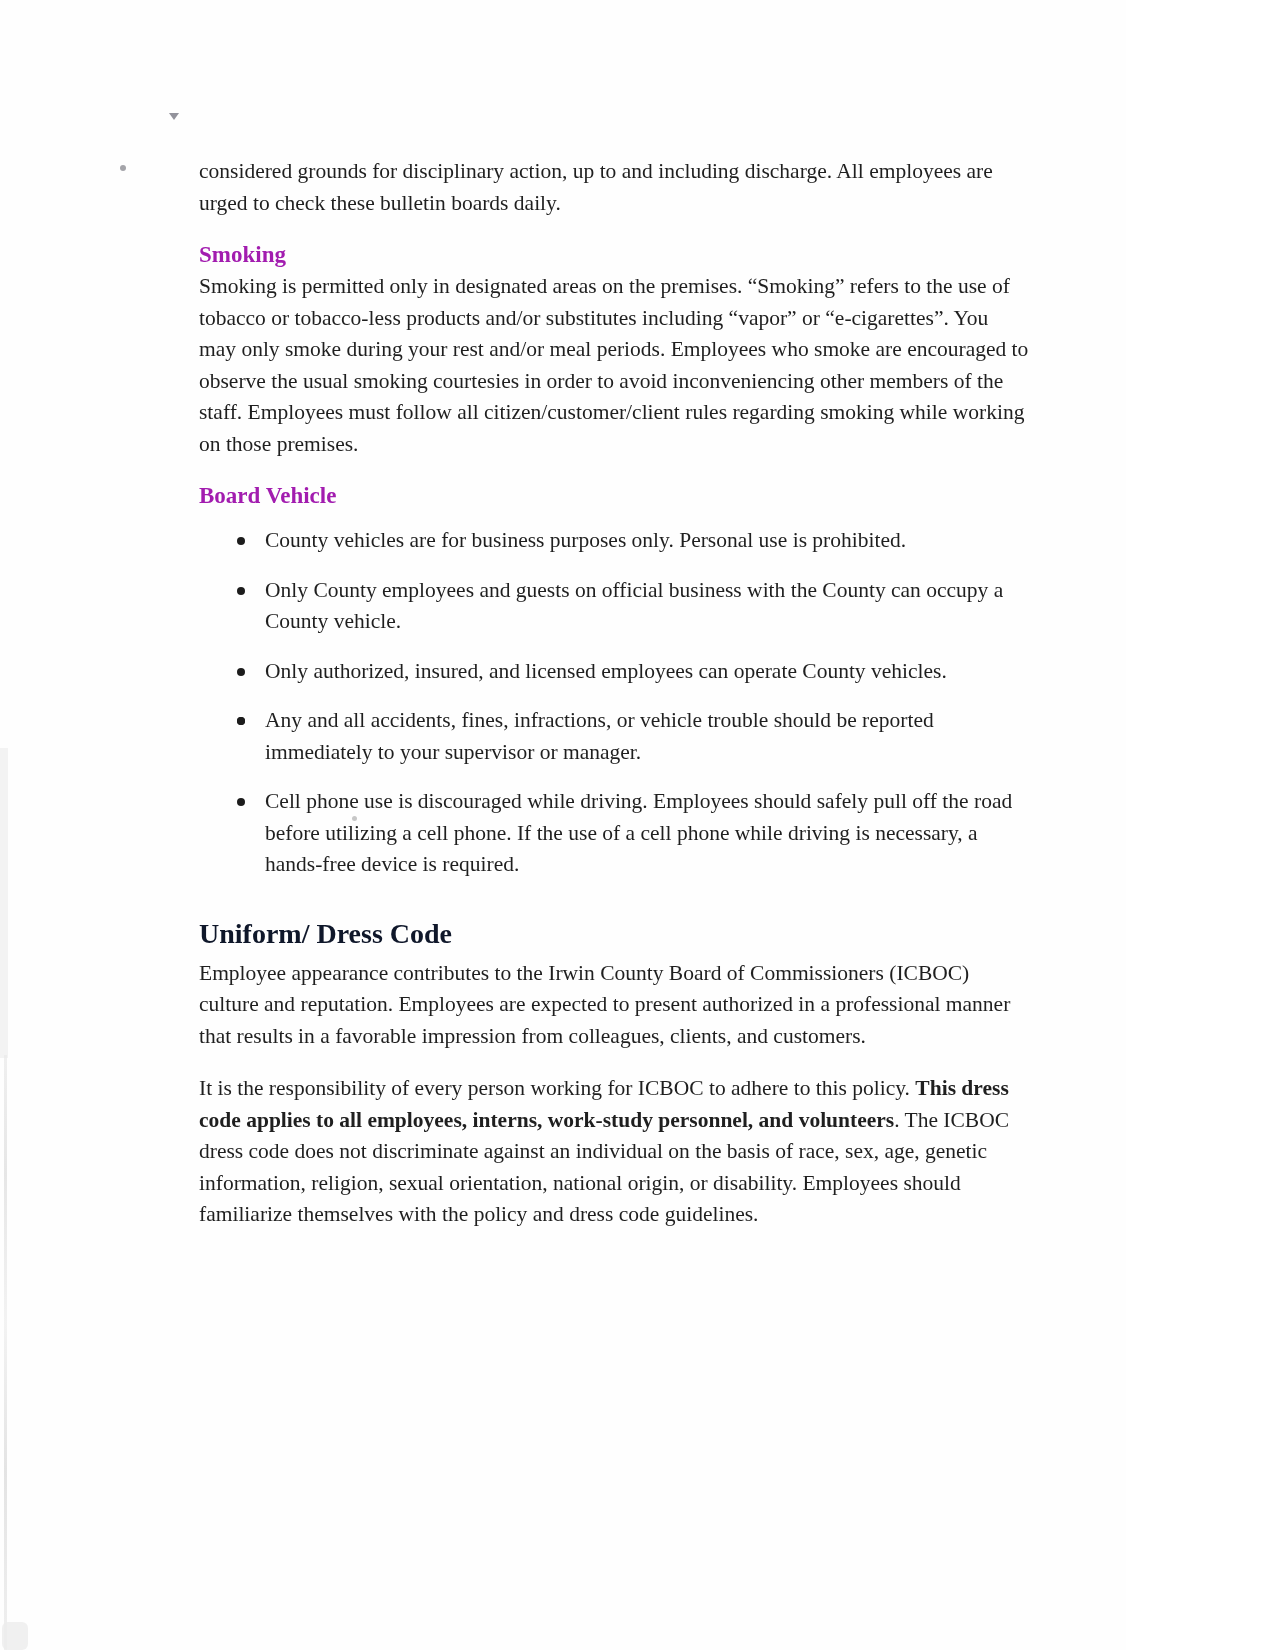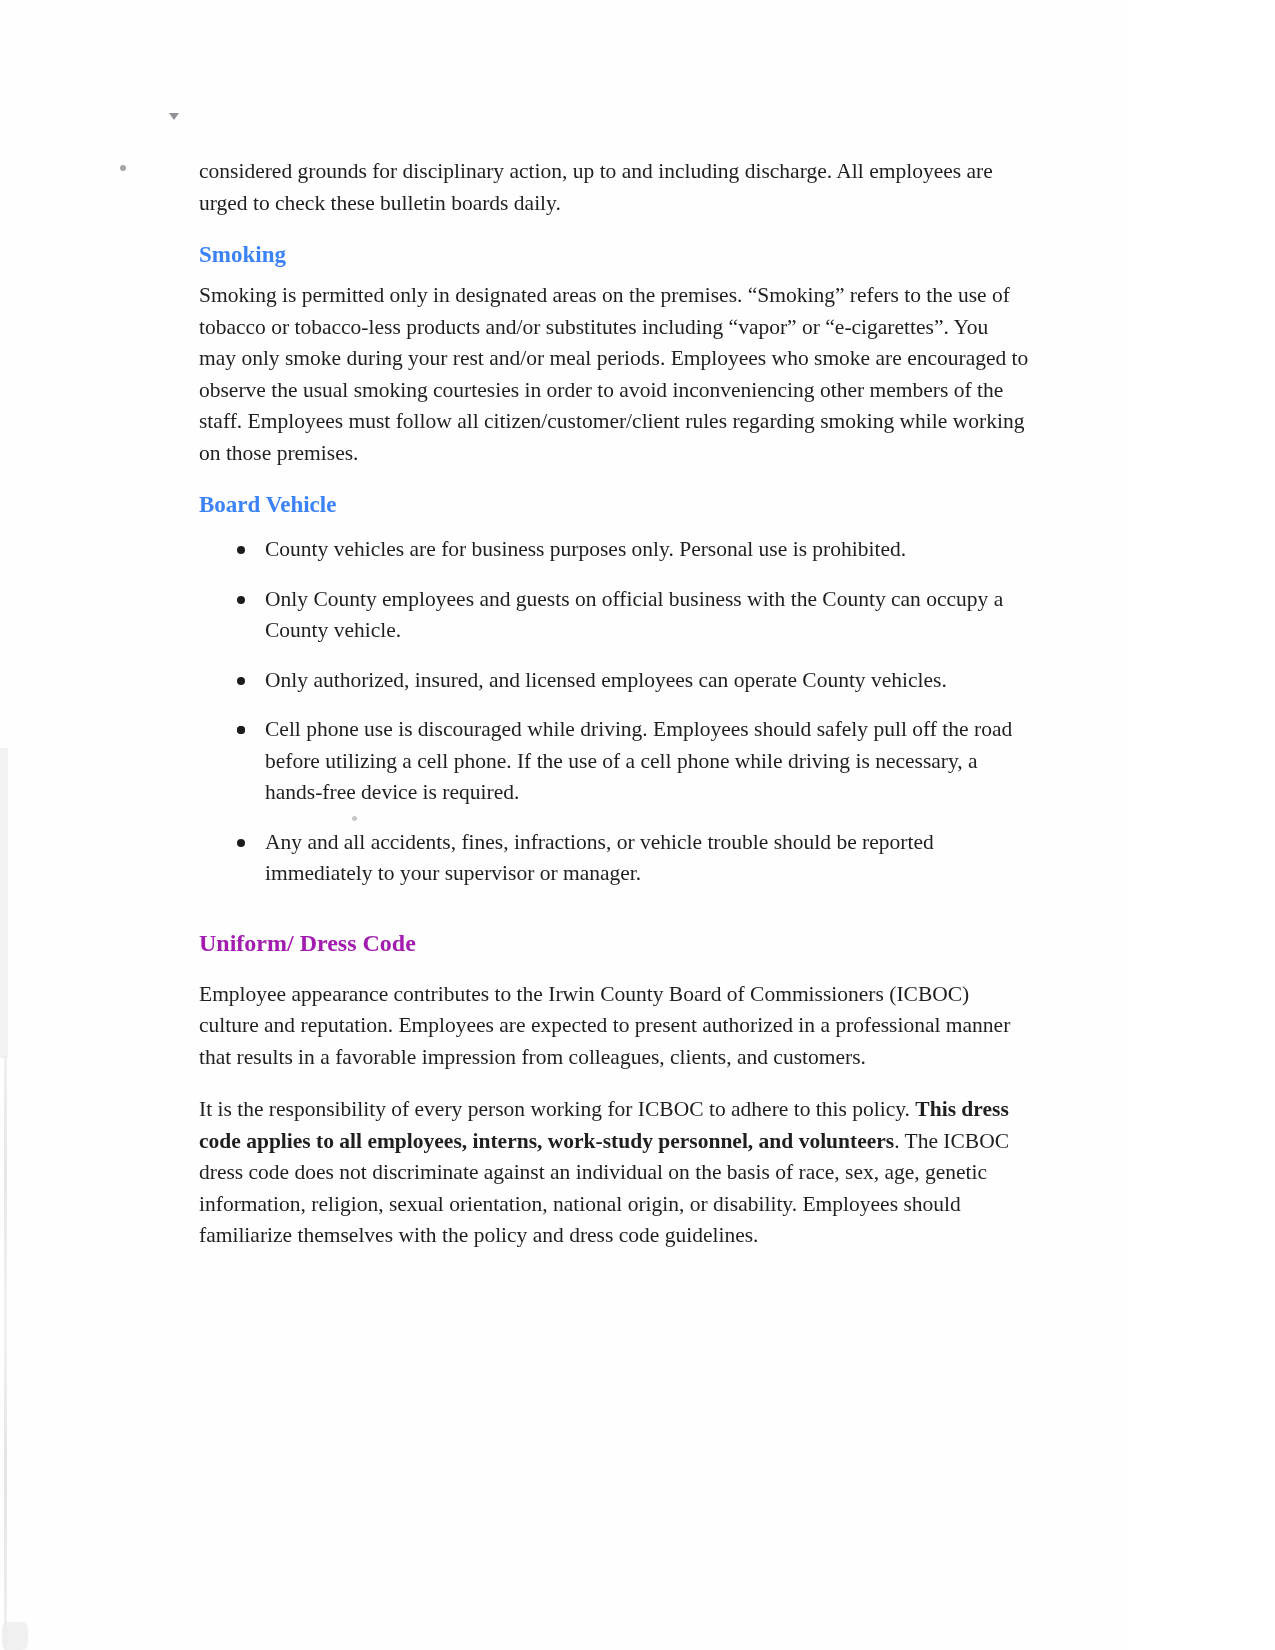--- a/index.html
+++ b/index.html
@@ -23,31 +23,31 @@
     line-height:31.5px;
     margin:0 0 21px 0;
     color:#1f1f1f;
   }
   h3.sec-heading{
     font-size:23px;
     line-height:30px;
     margin:0 0 0 0;
     padding:0;
     font-weight:bold;
-    color:#3b82f6;
+    color:#a21caf;
   }
   h2.big-heading{
-    font-size:24px;
+    font-size:28px;
     line-height:34px;
-    margin:36px 0 19px 0;
+    margin:36px 0 7px 0;
     padding:0;
     font-weight:bold;
-    color:#a21caf;
+    color:#0f172a;
   }
-  .after-heading{margin-top:10px;}
+  .after-heading{margin-top:1px;}
   ul.bullets{
     list-style:none;
     margin:0 0 10px 0;
     padding:0;
   }
   ul.bullets li{
     position:relative;
     padding-left:66px;
     font-size:21.5px;
     line-height:31.5px;
@@ -129,25 +129,25 @@
       </li>
       <li>
         <span class="dot"></span>
         <span>Only authorized, insured, and licensed employees can operate County vehicles.</span>
       </li>
       <li>
         <span class="dot"></span>
       </li>
       <li>
         <span class="dot"></span>
-        <span>Cell phone use is discouraged while driving. Employees should safely pull off the road before utilizing a cell phone. If the use of a cell phone while driving is necessary, a hands-free device is required.</span>
+        <span>Any and all accidents, fines, infractions, or vehicle trouble should be reported immediately to your supervisor or manager.</span>
       </li>
       <li>
         <span class="dot"></span>
-        <span>Any and all accidents, fines, infractions, or vehicle trouble should be reported immediately to your supervisor or manager.</span>
+        <span>Cell phone use is discouraged while driving. Employees should safely pull off the road before utilizing a cell phone. If the use of a cell phone while driving is necessary, a hands-free device is required.</span>
       </li>
     </ul>
 
     <h2 class="big-heading">Uniform/ Dress Code</h2>
     <p class="body after-heading">Employee appearance contributes to the Irwin County Board of Commissioners (ICBOC) culture and reputation. Employees are expected to present authorized in a professional manner that results in a favorable impression from colleagues, clients, and customers.</p>
     <p class="body"><span>It is the responsibility of every person working for ICBOC to adhere to this policy. </span><strong>This dress code applies to all employees, interns, work-study personnel, and volunteers</strong><span>. The ICBOC dress code does not discriminate against an individual on the basis of race, sex, age, genetic information, religion, sexual orientation, national origin, or disability. Employees should familiarize themselves with the policy and dress code guidelines.</span></p>
 
   </div>
 </div>
 

